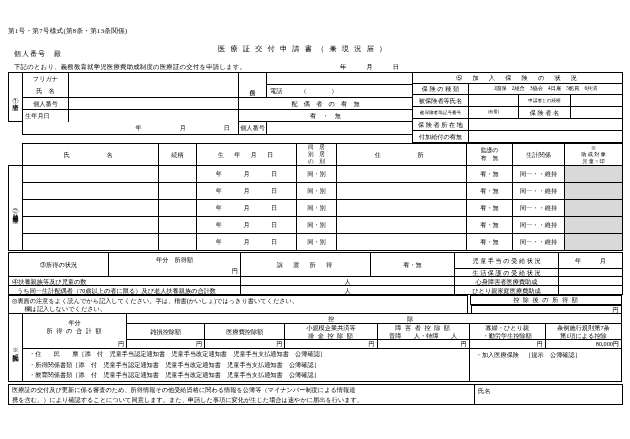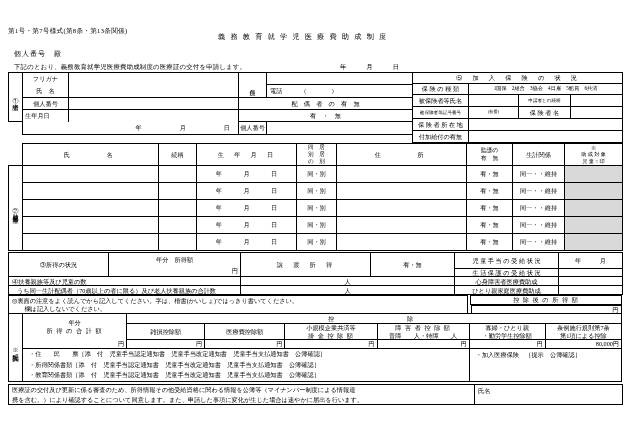--- a/index.html
+++ b/index.html
@@ -77,21 +77,21 @@
   .bul{display:block;text-align:left;padding-left:6px;line-height:1.45;white-space:nowrap;}
   .rightyen{display:block;text-align:right;padding-right:2px;}
 </style>
 </head>
 <body>
 
 <div class="page">
 
   <div class="hdr">第1号・第7号様式(第8条・第13条関係)</div>
   <div class="addressee">個人番号　殿</div>
-  <div class="title1">義務教育就学児医療費助成制度</div>
+  <div class="title2">医療証交付申請書（兼現況届）</div>
   <div class="lead">下記のとおり、義務教育就学児医療費助成制度の医療証の交付を申請します。</div>
   <div class="leaddate">年　　　月　　　日</div>
 
   <table class="t-applicant">
     <colgroup>
       <col style="width:14px">
         <col style="width:46px">
         <col style="width:170px">
       <col style="width:28px">
         <col style="width:146px">

